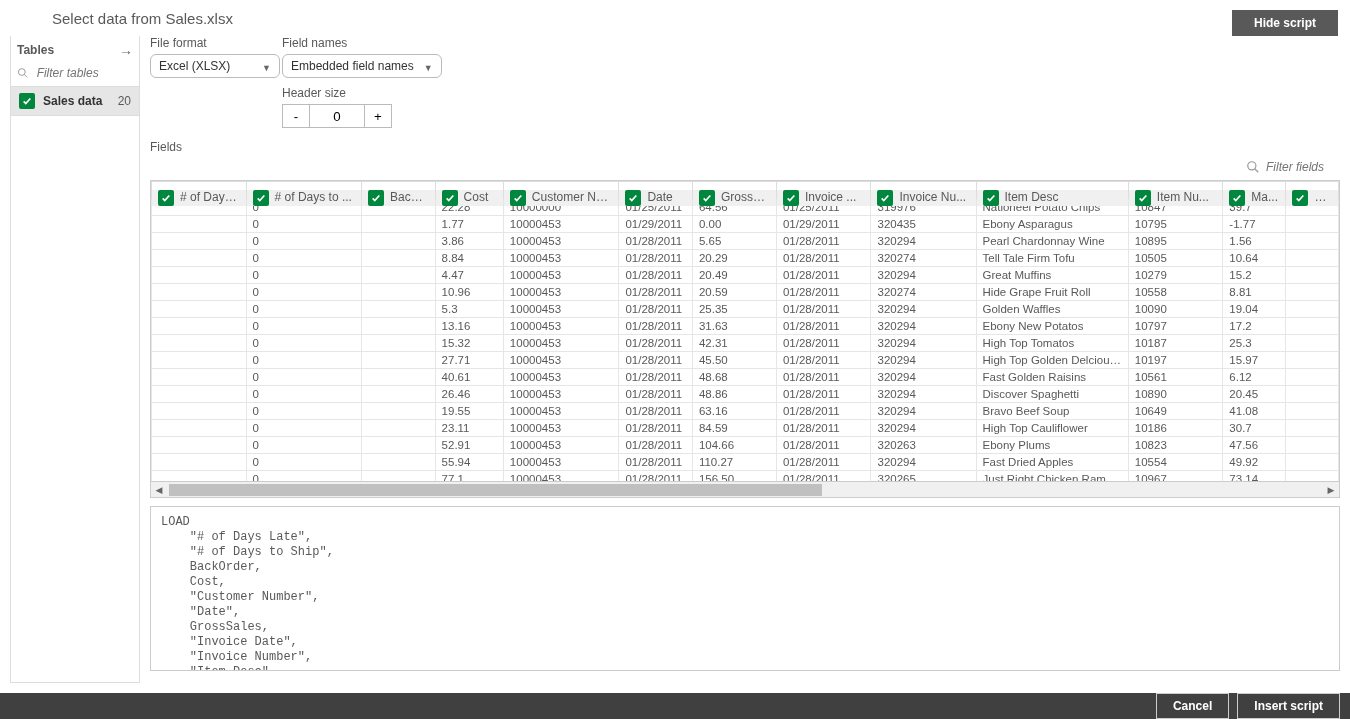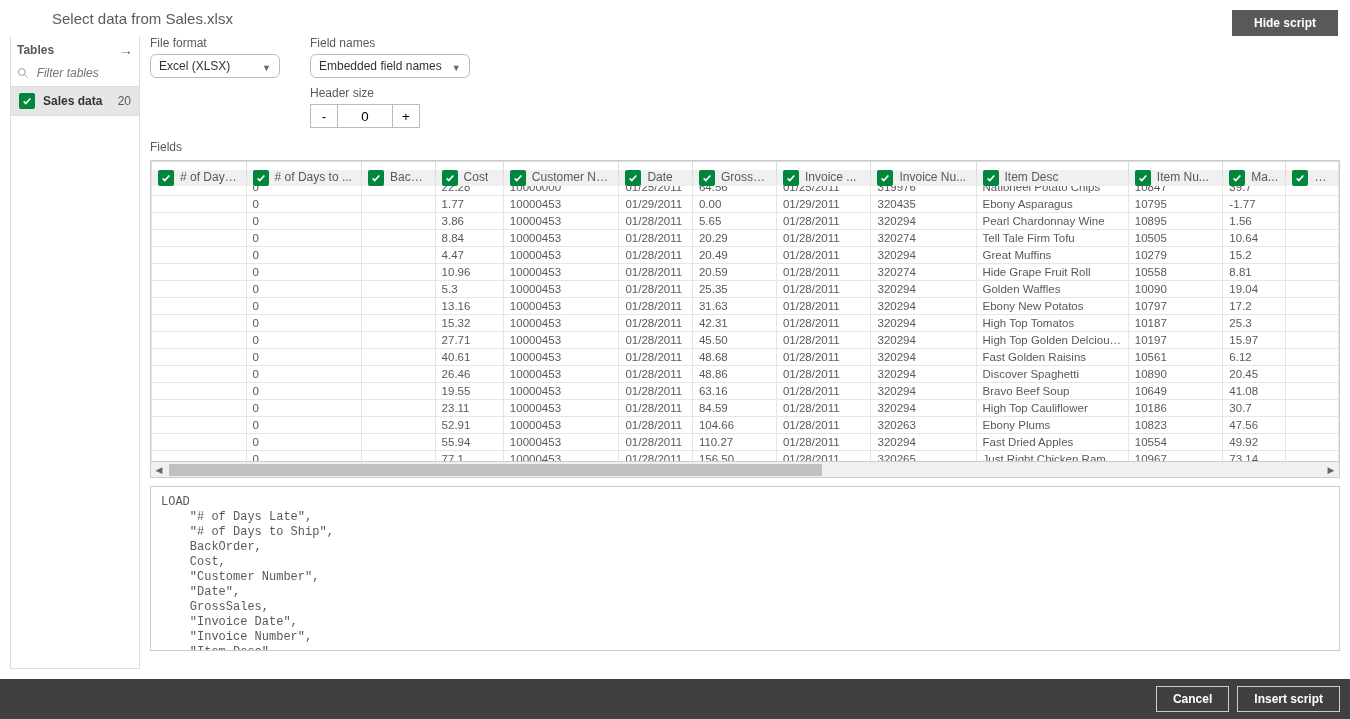--- a/index.html
+++ b/index.html
@@ -22,21 +22,21 @@
 .filter-row svg, .search-svg { width: 14px; height: 14px; }
 .filter-input { border: none; outline: none; font-size: 12px; font-style: italic; color: #999; width: 100%; }
 .table-item { display: flex; align-items: center; background: #e6e6e6; padding: 6px 8px; border-top: 1px solid #ddd; border-bottom: 1px solid #ddd; }
 .table-item .chk { width:16px; height:16px; background:#00873d; border-radius:2px; display:flex; align-items:center; justify-content:center; margin-right:8px; }
 .table-item .chk svg { width:10px; height:10px; }
 .table-item .tname { font-weight:600; color:#333; }
 .table-item .tcount { margin-left:auto; color:#595959; }
 
 .right-panel { flex: 1; display: flex; flex-direction: column; overflow: hidden; }
 
-.config-row { display: flex; gap: 30px; padding: 0 0 8px 0; }
+.config-row { display: flex; gap: 2px; padding: 0 0 8px 0; }
 .config-col { display:flex; flex-direction:column; gap:4px; }
 .config-label { color:#595959; font-size:12px; }
 .select { border:1px solid #bbb; background:#fff; padding:4px 8px; font-size:12px; min-width:130px; display:flex; align-items:flex-end; justify-content:space-between; cursor:pointer; border-radius:6px;}
 .select .caret { font-size:9px; color:#666; margin-left:10px;}
 .stepper { display:flex; }
 .stepper button { width:28px; height:24px; border:1px solid #bbb; background:#fff; cursor:pointer; }
 .stepper input { width:54px; height:24px; border:1px solid #bbb; border-left:none; border-right:none; text-align:center; outline:none;}
 
 .fields-label { color:#595959; padding: 4px 0 6px 0; font-weight:400;}
 
@@ -50,21 +50,21 @@
 table.grid th .hchk { display:inline-flex; vertical-align:middle; width:16px; height:16px; background:#00873d; border-radius:2px; align-items:center; justify-content:center; margin-right:6px;}
 table.grid th .hchk svg{width:10px;height:10px;}
 table.grid td { border:1px solid #e6e6e6; padding:2px 6px; font-size:11.5px; color:#595959; white-space:nowrap; overflow:hidden; text-overflow:ellipsis; height:15px;}
 .hscroll-track { height:16px; background:#f0f0f0; display:flex; align-items:center; border-top:1px solid #ccc;}
 .hscroll-arrow { width:16px; text-align:center; font-size:9px; color:#666; cursor:pointer;}
 .hscroll-thumb { height:12px; background:#c0c0c0; flex:0 0 55%; margin:0 2px;}
 .hscroll-rest { flex:1;}
 
 .script-box { margin-top:8px; border:1px solid #ccc; background:#fff; padding:8px 10px; font-family: Consolas, "Courier New", monospace; font-size:12px; color:#595959; overflow:auto; white-space:pre; flex-shrink:0; height:165px; line-height:1.25;}
 
-.footer { background:#404040; height:40px; display:flex; align-items:center; justify-content:flex-end; padding:0 10px; gap:8px;}
+.footer { background:#404040; height:26px; display:flex; align-items:center; justify-content:flex-end; padding:0 10px; gap:8px;}
 .footer button { background:transparent; border:1px solid #ccc; color:#fff; padding:5px 16px; font-size:12px; font-weight:600; cursor:pointer;}
 
 .col-w-days1{width:90px} .col-w-days2{width:110px} .col-w-back{width:70px}
 .col-w-cost{width:65px} .col-w-cust{width:110px} .col-w-date{width:70px}
 .col-w-gross{width:80px} .col-w-invdate{width:90px} .col-w-invnum{width:100px}
 .col-w-desc{width:145px} .col-w-itemnum{width:90px} .col-w-margin{width:60px}
 .col-w-ope{width:50px}
 </style>
 </head>
 <body>
@@ -122,20 +122,27 @@
           <div class="stepper">
             <button>-</button>
             <input value="0" style="">
             <button>+</button>
           </div>
         </div>
       </div>
 
       <div class="fields-label">Fields</div>
 
+      <div class="fields-filter-row">
+        <svg class="search-svg" viewBox="0 0 24 24" fill="none" stroke="#999" stroke-width="2">
+            <circle cx="10" cy="10" r="7"></circle>
+            <line x1="21" y1="21" x2="15" y2="15"></line>
+          </svg>
+        <input placeholder="Filter fields" style="">
+      </div>
 
       <div class="grid-wrap">
         <div class="grid-scroll">
           <table class="grid">
             <colgroup>
               <col class="col-w-days1">
                 <col class="col-w-days2">
                 <col class="col-w-back">
               <col class="col-w-cost">
                 <col class="col-w-cust">

